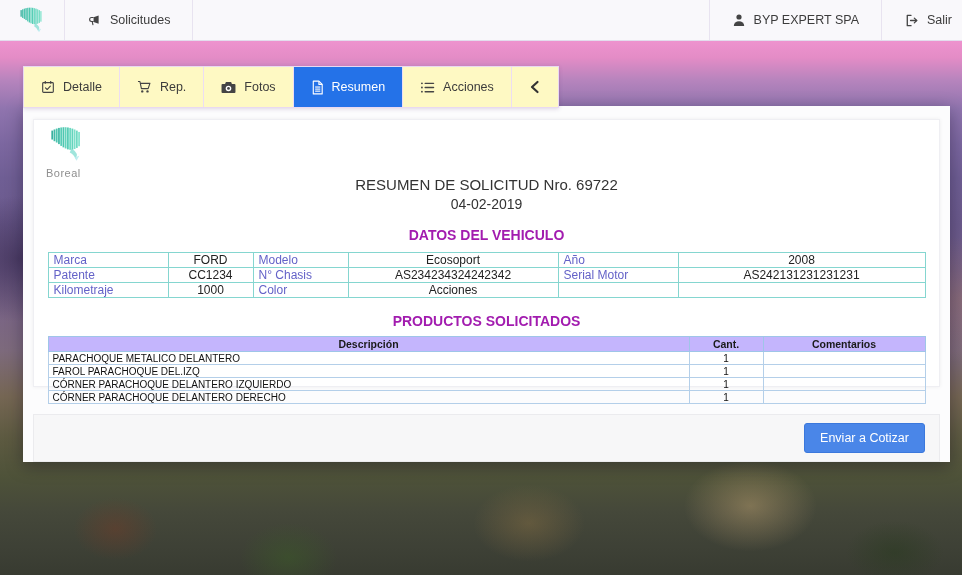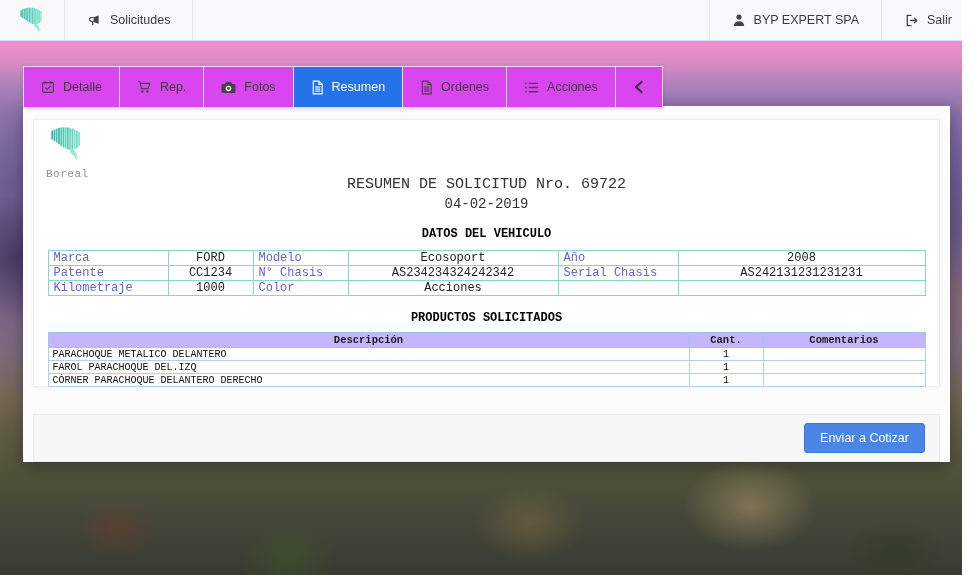--- a/index.html
+++ b/index.html
@@ -33,44 +33,44 @@
   }
   .nav-logo{display:flex;align-items:center;padding:0 18px;cursor:pointer;}
   .nav-sep{width:1px;background:#e8e3f0;}
   .nav-item{display:flex;align-items:center;gap:8px;padding:0 22px;cursor:pointer;white-space:nowrap;}
   .nav-spacer{flex:1;}
   .icon{display:inline-flex;align-items:center;justify-content:center;line-height:0;}
   .icon svg{display:block;}
   
   .tabstrip{
     position:absolute;top:66px;left:23px;height:40px;z-index:6;
-    display:flex;background:#d946ef;border:1px solid #e9d9f1;
+    display:flex;background:#fef9c3;border:1px solid #e9d9f1;
     box-shadow:0 1px 4px rgba(80,40,110,.18);
   }
   .tab{
     display:flex;align-items:center;justify-content:center;gap:8px;
     padding:0 17px;font-size:12.5px;color:#3c3c3c;cursor:pointer;
     border-right:1px solid #ecddf3;white-space:nowrap;
   }
   .tab:last-child{border-right:none;}
   .tab.active{background:#2472e8;color:#fff;}
   
   .card{
     position:absolute;left:23px;top:106px;width:927px;height:356px;
     background:#fcfcfd;box-shadow:0 4px 16px rgba(10,5,25,.35);z-index:4;
   }
   .doc{
     position:absolute;left:10px;top:13px;width:905px;height:266px;
-    background:#fff;border:1px solid #efeff3;box-shadow:0 0 4px rgba(0,0,0,.06);font-family:Liberation Mono, monospace;
+    background:#fff;border:1px solid #efeff3;box-shadow:0 0 4px rgba(0,0,0,.06);
   }
   .logo-block{position:absolute;left:12px;top:5px;width:70px;text-align:left;}
   .brand-name{font-size:11px;color:#8f8f8f;letter-spacing:.5px;margin-top:0px;}
   .doc-title{margin-top:56px;text-align:center;font-size:15px;color:#333;}
   .doc-date{margin-top:3px;text-align:center;font-size:14px;color:#333;}
-  .sec-heading{margin-top:15px;text-align:center;font-size:12px;font-weight:600;color:#000000;}
+  .sec-heading{margin-top:15px;text-align:center;font-size:14px;font-weight:600;color:#a21caf;}
   table{border-collapse:collapse;table-layout:fixed;}
   .vtable{width:877px;margin:9px auto 0;}
   .vtable td{border:1px solid #85d6d0;height:12px;font-size:12px;padding:0 5px;overflow:hidden;white-space:nowrap;}
   .vtable td.vl{color:#6462c8;}
   .vtable td.vv{text-align:center;color:#222;}
   .ptable{width:877px;margin:7px auto 0;}
   .ptable th{background:#c4b5fd;border:1px solid #9fc5e8;font-size:10.5px;font-weight:600;color:#1a1a1a;padding:1px 4px;}
   .ptable td{border:1px solid #b4cfe9;font-size:10px;color:#111;padding:0.5px 4px;height:10px;overflow:hidden;white-space:nowrap;}
   .ptable td.qty{text-align:center;}
   .footerbar{
@@ -194,32 +194,20 @@
           <path d="M8 1.2 V4.7 H11.5"></path>
           <path d="M4 7.5 H9.5"></path>
             <path d="M4 9.7 H9.5"></path>
             <path d="M4 11.9 H9.5"></path>
         </svg>
       </span>
       <span>Resumen</span>
     </div>
     <div class="tab">
       <span class="icon">
-        <svg width="13" height="15" viewBox="0 0 13 16" fill="none" stroke="#444" stroke-width="1.2" stroke-linejoin="round">
-          <path d="M2 1.2 H8 L11.5 4.7 V14.8 H2 Z"></path>
-          <path d="M8 1.2 V4.7 H11.5"></path>
-          <path d="M4 7.5 H9.5"></path>
-            <path d="M4 9.7 H9.5"></path>
-            <path d="M4 11.9 H9.5"></path>
-        </svg>
-      </span>
-      <span>Ordenes</span>
-    </div>
-    <div class="tab">
-      <span class="icon">
         <svg width="15" height="13" viewBox="0 0 16 14" stroke="#444" stroke-width="1.5" stroke-linecap="round">
           <circle cx="2" cy="2.5" r="1" fill="#444" stroke="none"></circle>
           <circle cx="2" cy="7" r="1" fill="#444" stroke="none"></circle>
           <circle cx="2" cy="11.5" r="1" fill="#444" stroke="none"></circle>
           <path d="M5.5 2.5 H14.5"></path>
             <path d="M5.5 7 H14.5"></path>
             <path d="M5.5 11.5 H14.5"></path>
         </svg>
       </span>
       <span>Acciones</span>
@@ -265,21 +253,21 @@
             <td class="vl">Modelo</td>
             <td class="vv">Ecosoport</td>
             <td class="vl">Año</td>
             <td class="vv">2008</td>
           </tr>
           <tr>
             <td class="vl">Patente</td>
             <td class="vv">CC1234</td>
             <td class="vl">N° Chasis</td>
             <td class="vv">AS234234324242342</td>
-            <td class="vl">Serial Chasis</td>
+            <td class="vl">Serial Motor</td>
             <td class="vv">AS242131231231231</td>
           </tr>
           <tr>
             <td class="vl">Kilometraje</td>
             <td class="vv">1000</td>
             <td class="vl">Color</td>
             <td class="vv">Acciones</td>
             <td class="vl"></td>
             <td class="vv"></td>
           </tr>
@@ -306,20 +294,25 @@
             <td>PARACHOQUE METALICO DELANTERO</td>
             <td class="qty">1</td>
             <td></td>
           </tr>
           <tr>
             <td>FAROL PARACHOQUE DEL.IZQ</td>
             <td class="qty">1</td>
             <td></td>
           </tr>
           <tr>
+            <td>CÓRNER PARACHOQUE DELANTERO IZQUIERDO</td>
+            <td class="qty">1</td>
+            <td></td>
+          </tr>
+          <tr>
             <td>CÓRNER PARACHOQUE DELANTERO DERECHO</td>
             <td class="qty">1</td>
             <td></td>
           </tr>
         </tbody>
       </table>
     </section>
 
     <section class="footerbar">
       <button class="btn-primary">Enviar a Cotizar</button>

